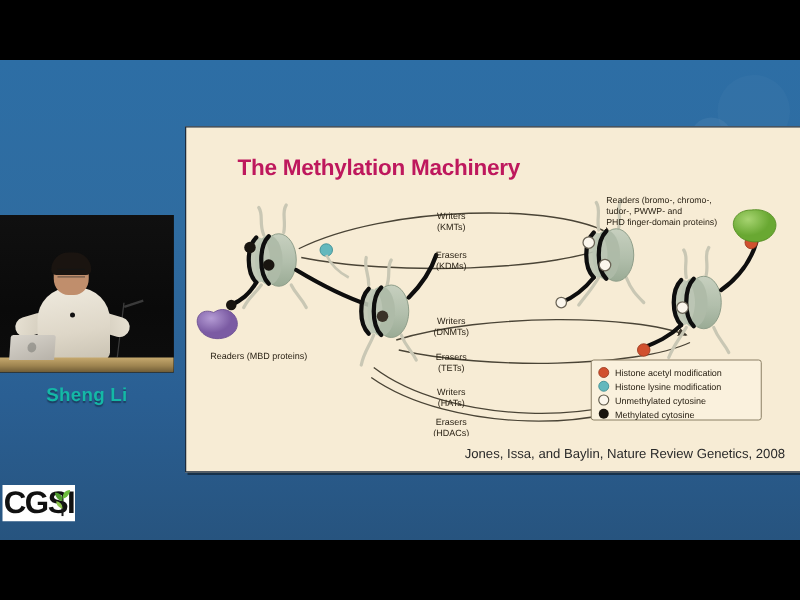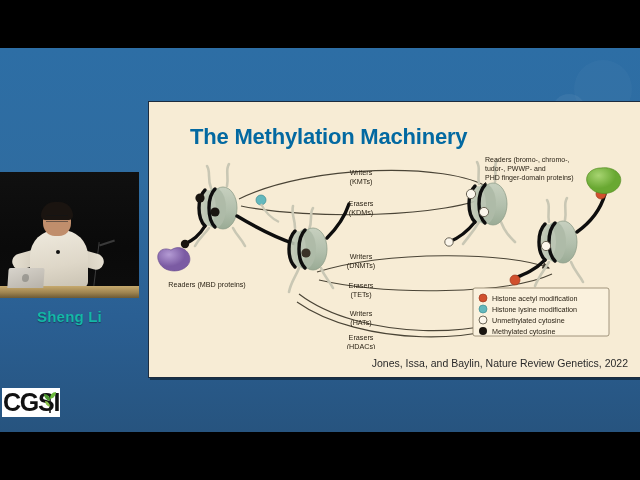--- a/index.html
+++ b/index.html
@@ -196,23 +196,23 @@
     width: 492px; height: 275px;
     background: #f7ecd5;
     border: 1px solid #1c2c3f;
     box-shadow: 2px 2px 0 rgba(0,0,0,0.45);
     z-index: 30;
     overflow: hidden;
   }
   #slide-title {
     position: absolute;
     left: 41px; top: 22px;
-    font-size: 22px;
+    font-size: 18px;
     font-weight: bold;
-    color: #0369a1;
+    color: #be185d;
     letter-spacing: -0.2px;
     white-space: nowrap;
   }
   #figure {
     position: absolute;
     left: 0; top: 52px;
     width: 592px; height: 195px;
   }
   #figure svg { display: block; }
 
@@ -432,21 +432,21 @@
 
           <circle cx="334" cy="166" r="4" fill="#fbf6ec" stroke="#5e5848" stroke-width="0.9"></circle>
           <text class="fig-label" x="343" y="169" font-size="7.2">Unmethylated cytosine</text>
 
           <circle cx="334" cy="177" r="4" fill="#191510"></circle>
           <text class="fig-label" x="343" y="180" font-size="7.2">Methylated cytosine</text>
         </g>
       </svg>
     </div>
 
-    <div id="citation">Jones, Issa, and Baylin, Nature Review Genetics, 2022</div>
+    <div id="citation">Jones, Issa, and Baylin, Nature Review Genetics, 2008</div>
   </div>
 
   <div id="logo-box">
     <span id="logo-text">CGSI</span>
     <svg id="logo-sprout" viewBox="0 0 14 22">
       <path d="M7,22 L7,6" stroke="#1a1a1a" stroke-width="1.6" fill="none"></path>
       <path d="M7,10 C3,9 1,6 1,3 C5,3 7,6 7,10 Z" fill="#4e9a2f"></path>
       <path d="M7,8 C11,7 13,4 13,1 C9,1 7,4 7,8 Z" fill="#6cbb3c"></path>
       <path d="M7,16 C4,15 2,13 2,10 C5,10 7,13 7,16 Z" fill="#8bc34a"></path>
     </svg>

